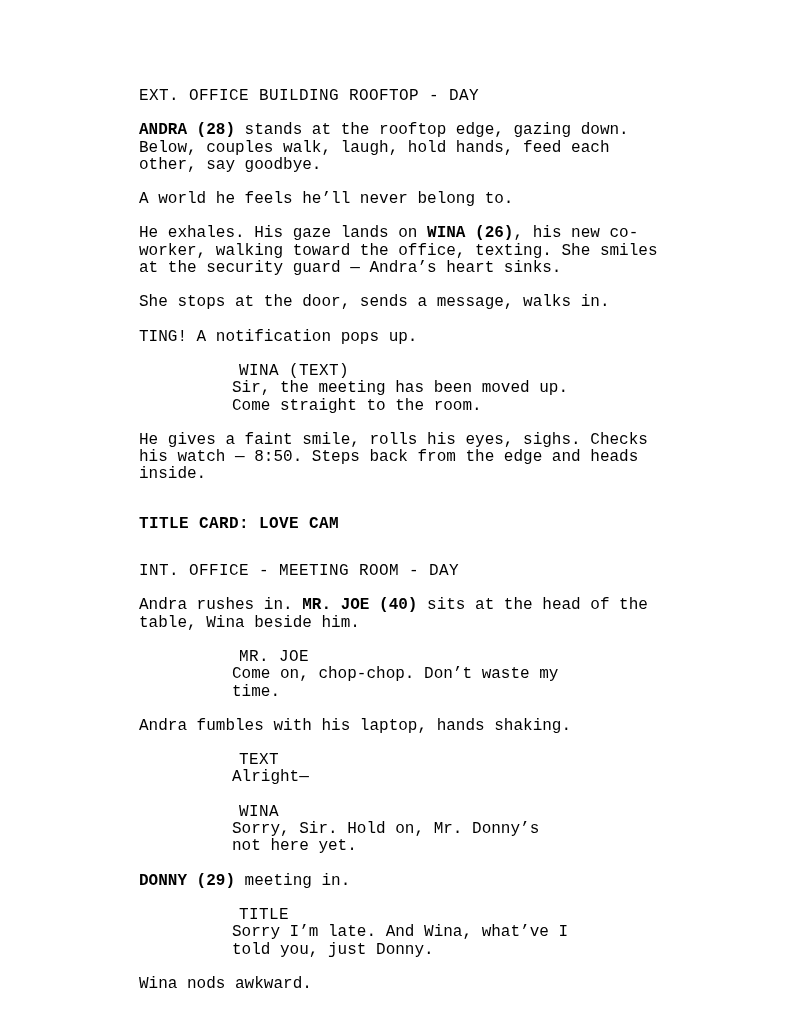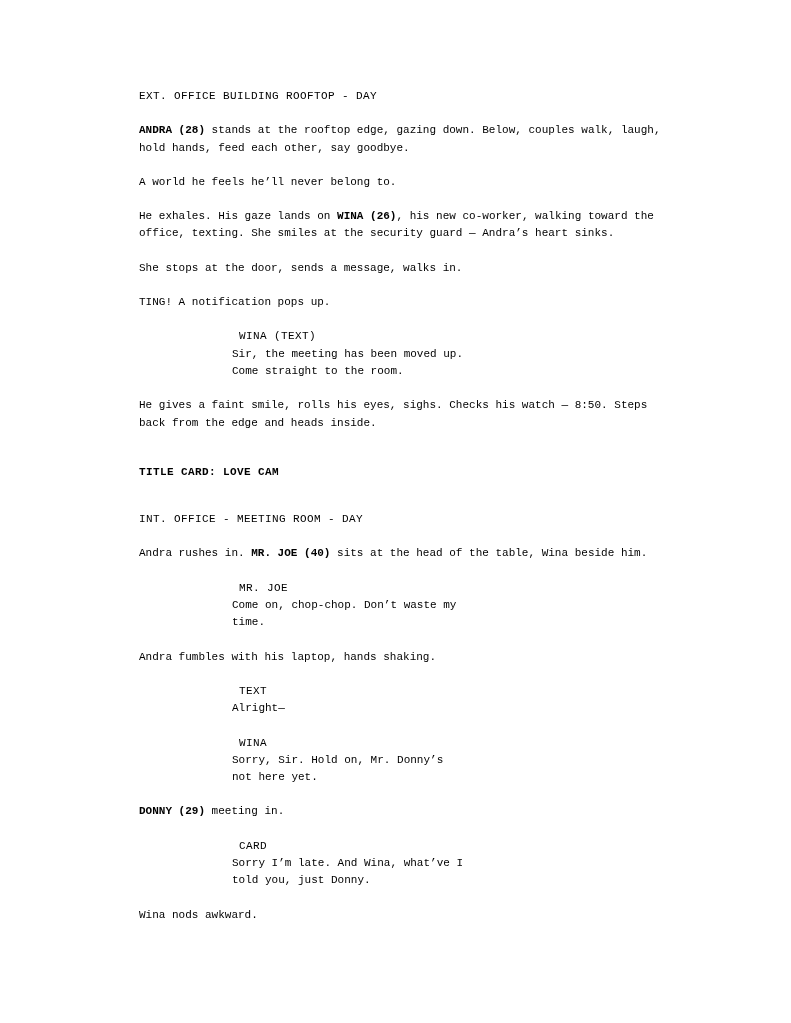--- a/index.html
+++ b/index.html
@@ -15,21 +15,21 @@
   }
   .page {
     position: relative;
     width: 791px;
     height: 1023px;
     background: #ffffff;
     box-sizing: border-box;
     padding: 88px 120px 60px 139px;
   }
   .script {
-    font-size: 11px;
+    font-size: 16px;
     line-height: 17.3px;
     white-space: pre-wrap;
   }
   .block {
     margin: 0 0 17px 0;
   }
   .scene-heading {
     font-weight: normal;
     letter-spacing: 0.4px;
   }
@@ -56,15 +56,15 @@
     font-weight: bold;
   }
 </style>
 </head>
 <body>
 
 <div class="page">
   <div class="script" id="script-body"><div class="block scene-heading">EXT. OFFICE BUILDING ROOFTOP - DAY</div><div class="block action"><b>ANDRA (28)</b><span> stands at the rooftop edge, gazing down. Below, couples walk, laugh, hold hands, feed each other, say goodbye.</span></div><div class="block action"><span>A world he feels he’ll never belong to.</span></div><div class="block action"><span>He exhales. His gaze lands on </span><b>WINA (26)</b><span>, his new co-worker, walking toward the office, texting. She smiles at the security guard — Andra’s heart sinks.</span></div><div class="block action"><span>She stops at the door, sends a message, walks in.</span></div><div class="block action"><span>TING! A notification pops up.</span></div><div class="block character">WINA (TEXT)</div><div class="block dialogue">Sir, the meeting has been moved up.
 Come straight to the room.</div><div class="block action"><span>He gives a faint smile, rolls his eyes, sighs. Checks his watch — 8:50. Steps back from the edge and heads inside.</span></div><div class="block title-card">TITLE CARD: LOVE CAM</div><div class="block scene-heading" style="margin-top: 30px;">INT. OFFICE - MEETING ROOM - DAY</div><div class="block action"><span>Andra rushes in. </span><b>MR. JOE (40)</b><span> sits at the head of the table, Wina beside him.</span></div><div class="block character">MR. JOE</div><div class="block dialogue">Come on, chop-chop. Don’t waste my
 time.</div><div class="block action"><span>Andra fumbles with his laptop, hands shaking.</span></div><div class="block character">TEXT</div><div class="block dialogue">Alright—</div><div class="block character">WINA</div><div class="block dialogue">Sorry, Sir. Hold on, Mr. Donny’s
-not here yet.</div><div class="block action"><b>DONNY (29)</b><span> meeting in.</span></div><div class="block character">CARD</div><div class="block dialogue">Sorry I’m late. And Wina, what’ve I
+not here yet.</div><div class="block action"><b>DONNY (29)</b><span> meeting in.</span></div><div class="block character">TITLE</div><div class="block dialogue">Sorry I’m late. And Wina, what’ve I
 told you, just Donny.</div><div class="block action"><span>Wina nods awkward.</span></div></div>
 </div>
 
 </body></html>

